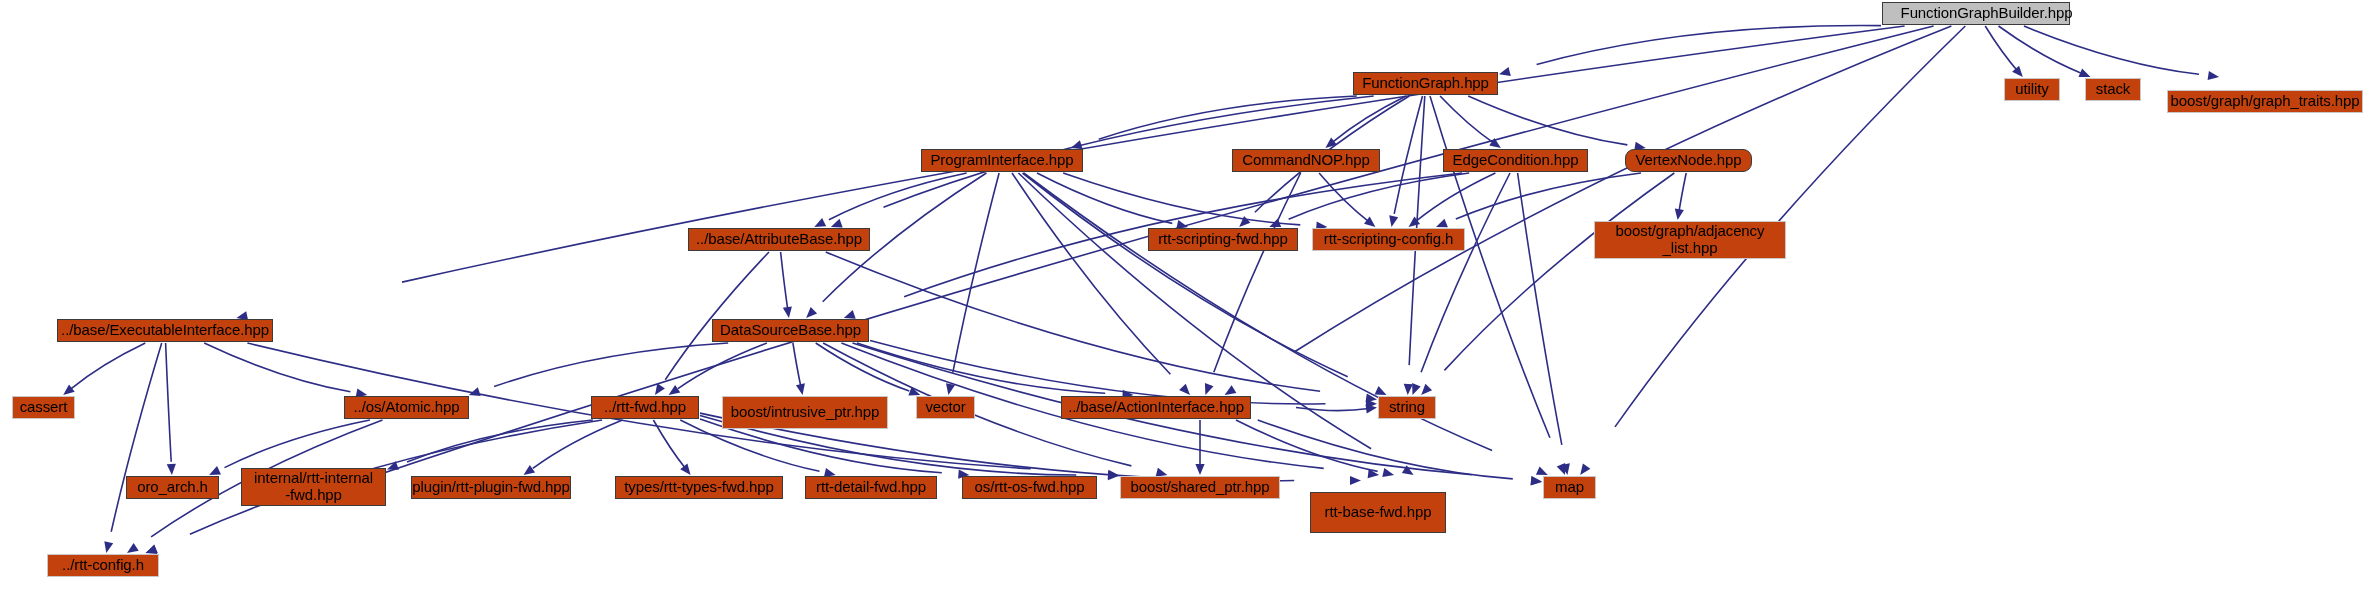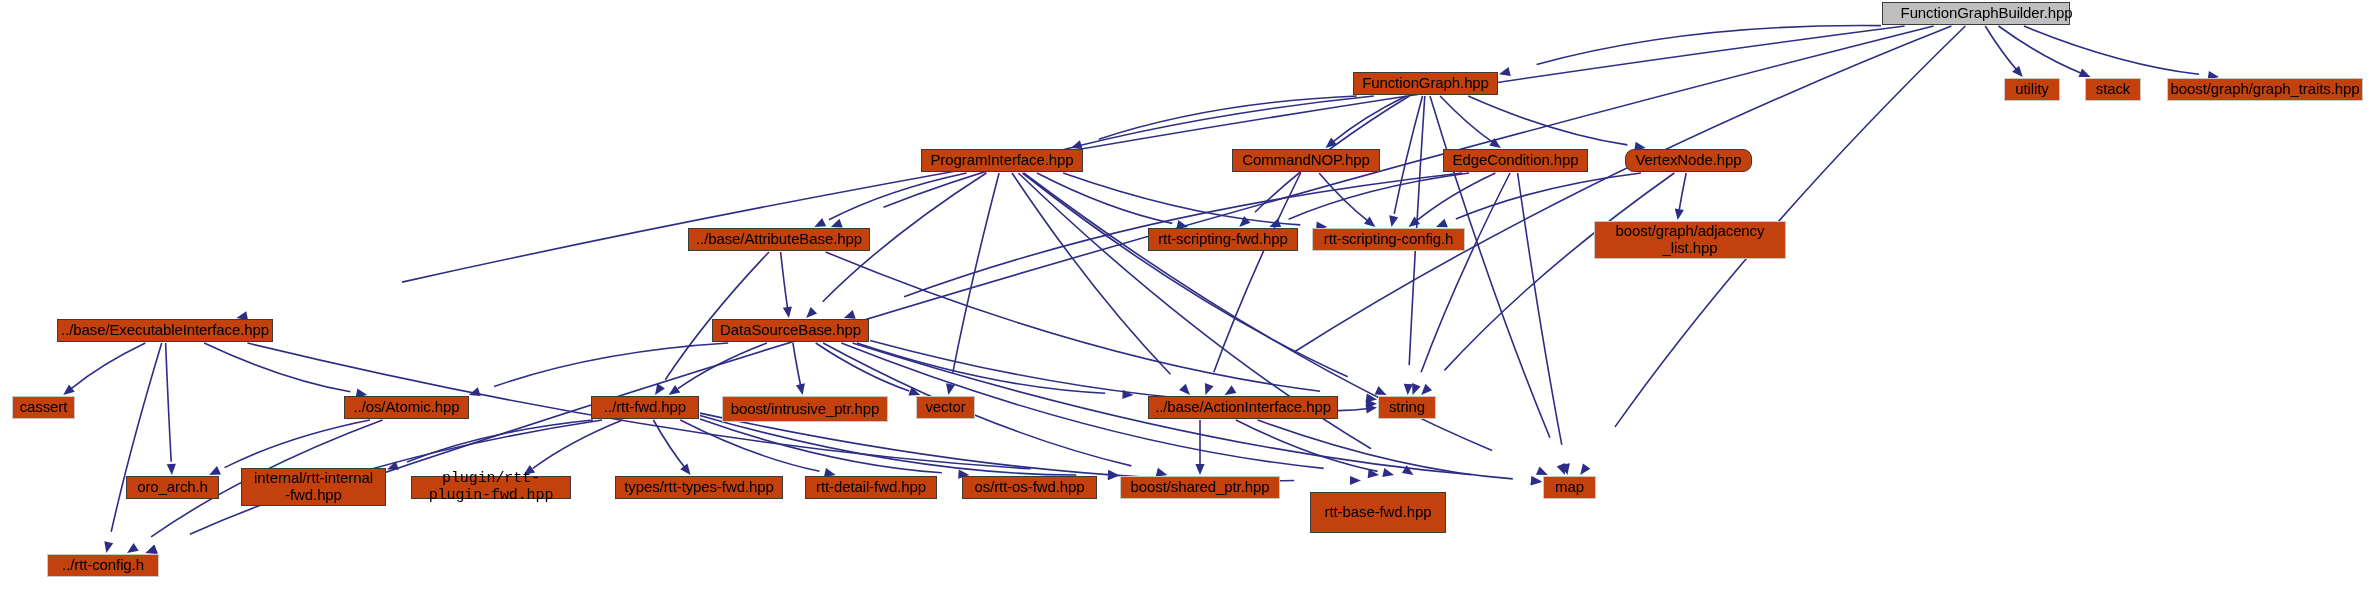--- a/index.html
+++ b/index.html
@@ -195,44 +195,44 @@
       <polygon class="arrowhead" points="1200.0,475.0 1195.4,464.0 1204.6,464.0"></polygon>
       <path class="edge" d="M 1235.9 420.0 Q 1311.4 458.0 1377.6 471.4"></path>
       <polygon class="arrowhead" points="1394.1,475.0 1382.3,477.1 1384.3,468.1"></polygon>
       <path class="edge" d="M 1257.7 420.0 Q 1395.7 470.2 1512.8 478.9"></path>
       <polygon class="arrowhead" points="1542.0,481.5 1530.6,485.1 1531.5,476.0"></polygon>
     </svg>
   <div id="node-layer">
       <div class="node root" style="left: 1882px; top: 2px; width: 188px; height: 23px;">FunctionGraphBuilder.hpp</div>
       <div class="node " style="left: 2004px; top: 78px; width: 56px; height: 23px;">utility</div>
       <div class="node " style="left: 2085px; top: 78px; width: 56px; height: 23px;">stack</div>
-      <div class="node " style="left: 2167px; top: 78px; width: 196px; height: 23px;">boost/graph/graph_traits.hpp</div>
+      <div class="node " style="left: 2167px; top: 90px; width: 196px; height: 23px;">boost/graph/graph_traits.hpp</div>
       <div class="node strong" style="left: 1353px; top: 72px; width: 145px; height: 23px;">FunctionGraph.hpp</div>
       <div class="node strong" style="left: 921px; top: 149px; width: 162px; height: 23px; text-align: right;">ProgramInterface.hpp</div>
       <div class="node strong" style="left: 1232px; top: 149px; width: 148px; height: 23px;">CommandNOP.hpp</div>
       <div class="node strong" style="left: 1443px; top: 149px; width: 145px; height: 23px;">EdgeCondition.hpp</div>
       <div class="node strong" style="left: 1625px; top: 149px; width: 127px; height: 23px; border-radius: 9px;">VertexNode.hpp</div>
       <div class="node strong" style="left: 688px; top: 228px; width: 182px; height: 23px;">../base/AttributeBase.hpp</div>
       <div class="node strong" style="left: 1148px; top: 228px; width: 150px; height: 23px;">rtt-scripting-fwd.hpp</div>
       <div class="node " style="left: 1312px; top: 228px; width: 153px; height: 23px;">rtt-scripting-config.h</div>
       <div class="node " style="left: 1594px; top: 221px; width: 192px; height: 38px;">boost/graph/adjacency
 _list.hpp</div>
       <div class="node strong" style="left: 57px; top: 319px; width: 216px; height: 23px;">../base/ExecutableInterface.hpp</div>
       <div class="node strong" style="left: 712px; top: 319px; width: 157px; height: 23px;">DataSourceBase.hpp</div>
       <div class="node " style="left: 12px; top: 396px; width: 63px; height: 23px;">cassert</div>
       <div class="node strong" style="left: 344px; top: 396px; width: 125px; height: 23px;">../os/Atomic.hpp</div>
       <div class="node strong" style="left: 591px; top: 396px; width: 108px; height: 23px;">../rtt-fwd.hpp</div>
-      <div class="node " style="left: 722px; top: 396px; width: 166px; height: 26px;">boost/intrusive_ptr.hpp</div>
+      <div class="node " style="left: 722px; top: 396px; width: 166px; height: 33px;">boost/intrusive_ptr.hpp</div>
       <div class="node " style="left: 916px; top: 396px; width: 59px; height: 23px;">vector</div>
-      <div class="node strong" style="left: 1148px; top: 396px; width: 190px; height: 23px;">../base/ActionInterface.hpp</div>
+      <div class="node strong" style="left: 1061px; top: 396px; width: 190px; height: 23px;">../base/ActionInterface.hpp</div>
       <div class="node " style="left: 1378px; top: 396px; width: 58px; height: 23px;">string</div>
       <div class="node strong" style="left: 126px; top: 476px; width: 93px; height: 23px;">oro_arch.h</div>
       <div class="node strong" style="left: 241px; top: 468px; width: 145px; height: 38px;">internal/rtt-internal
 -fwd.hpp</div>
-      <div class="node strong" style="left: 411px; top: 476px; width: 160px; height: 23px; font-family: Liberation Mono, monospace;">plugin/rtt-plugin-fwd.hpp</div>
+      <div class="node strong" style="left: 411px; top: 476px; width: 160px; height: 23px;">plugin/rtt-plugin-fwd.hpp</div>
       <div class="node strong" style="left: 615px; top: 476px; width: 168px; height: 23px;">types/rtt-types-fwd.hpp</div>
       <div class="node strong" style="left: 805px; top: 476px; width: 132px; height: 23px;">rtt-detail-fwd.hpp</div>
       <div class="node strong" style="left: 962px; top: 476px; width: 135px; height: 23px;">os/rtt-os-fwd.hpp</div>
       <div class="node " style="left: 1120px; top: 476px; width: 160px; height: 23px;">boost/shared_ptr.hpp</div>
       <div class="node strong" style="left: 1310px; top: 476px; width: 136px; height: 41px; margin-top: 16px;">rtt-base-fwd.hpp</div>
       <div class="node " style="left: 1543px; top: 476px; width: 53px; height: 23px;">map</div>
       <div class="node " style="left: 47px; top: 554px; width: 112px; height: 23px;">../rtt-config.h</div>
     </div>
 </div>
 

